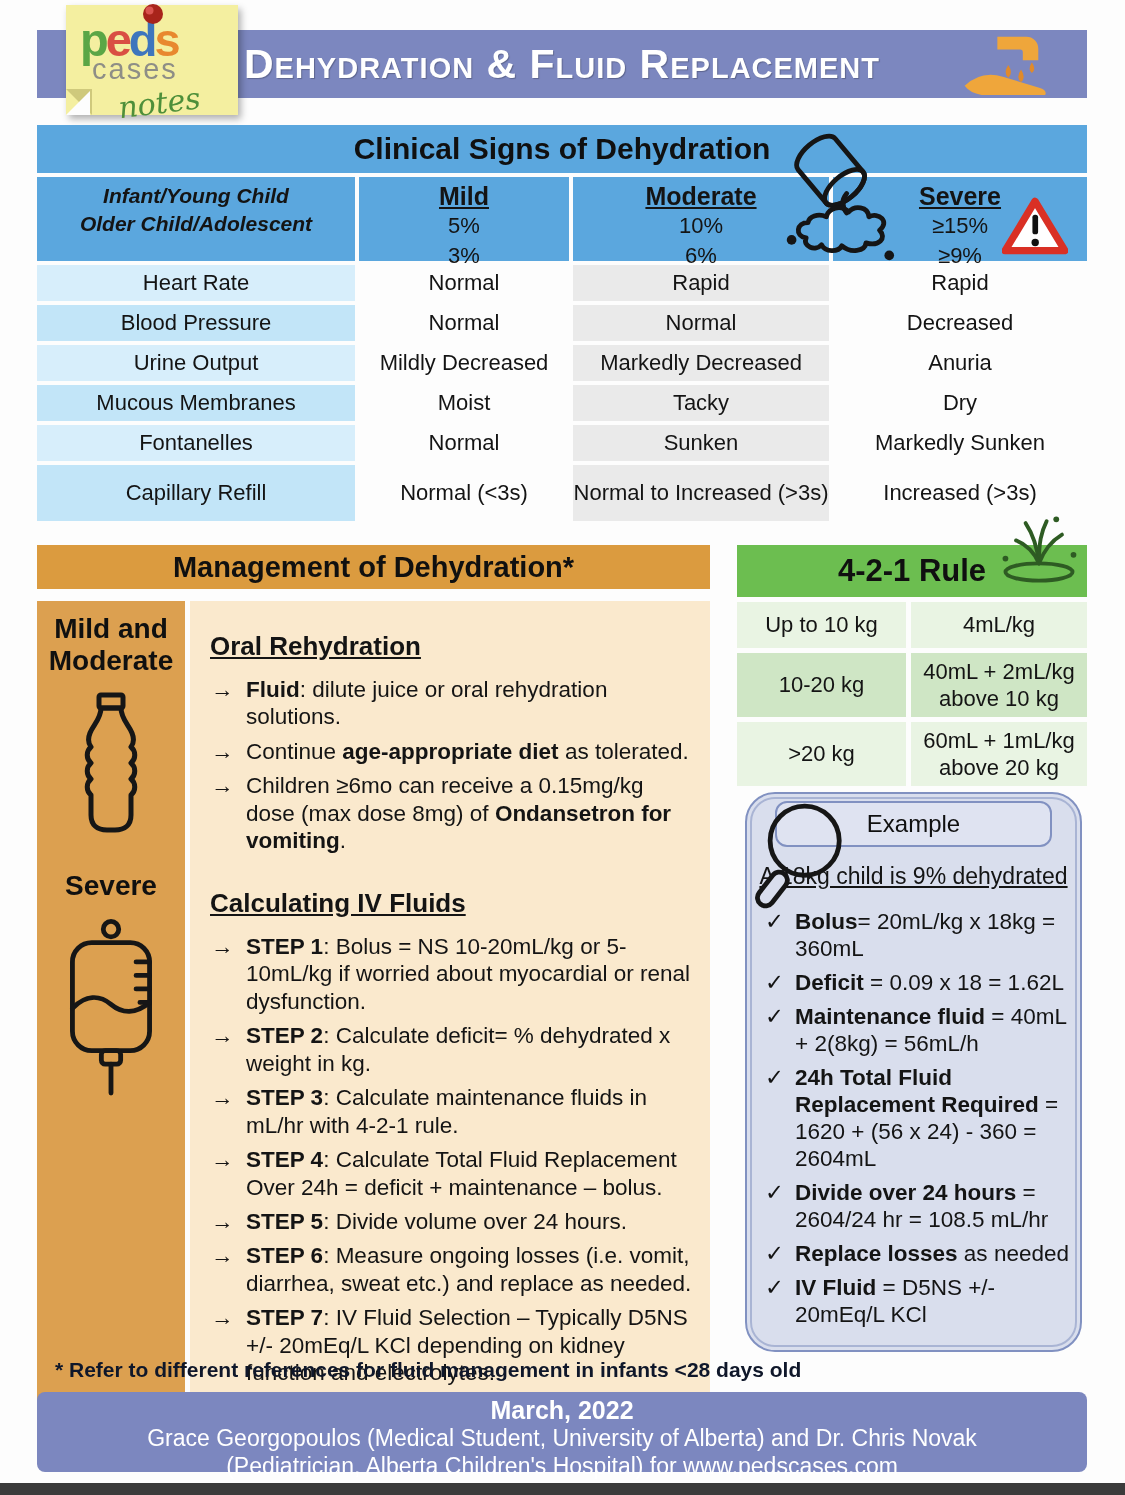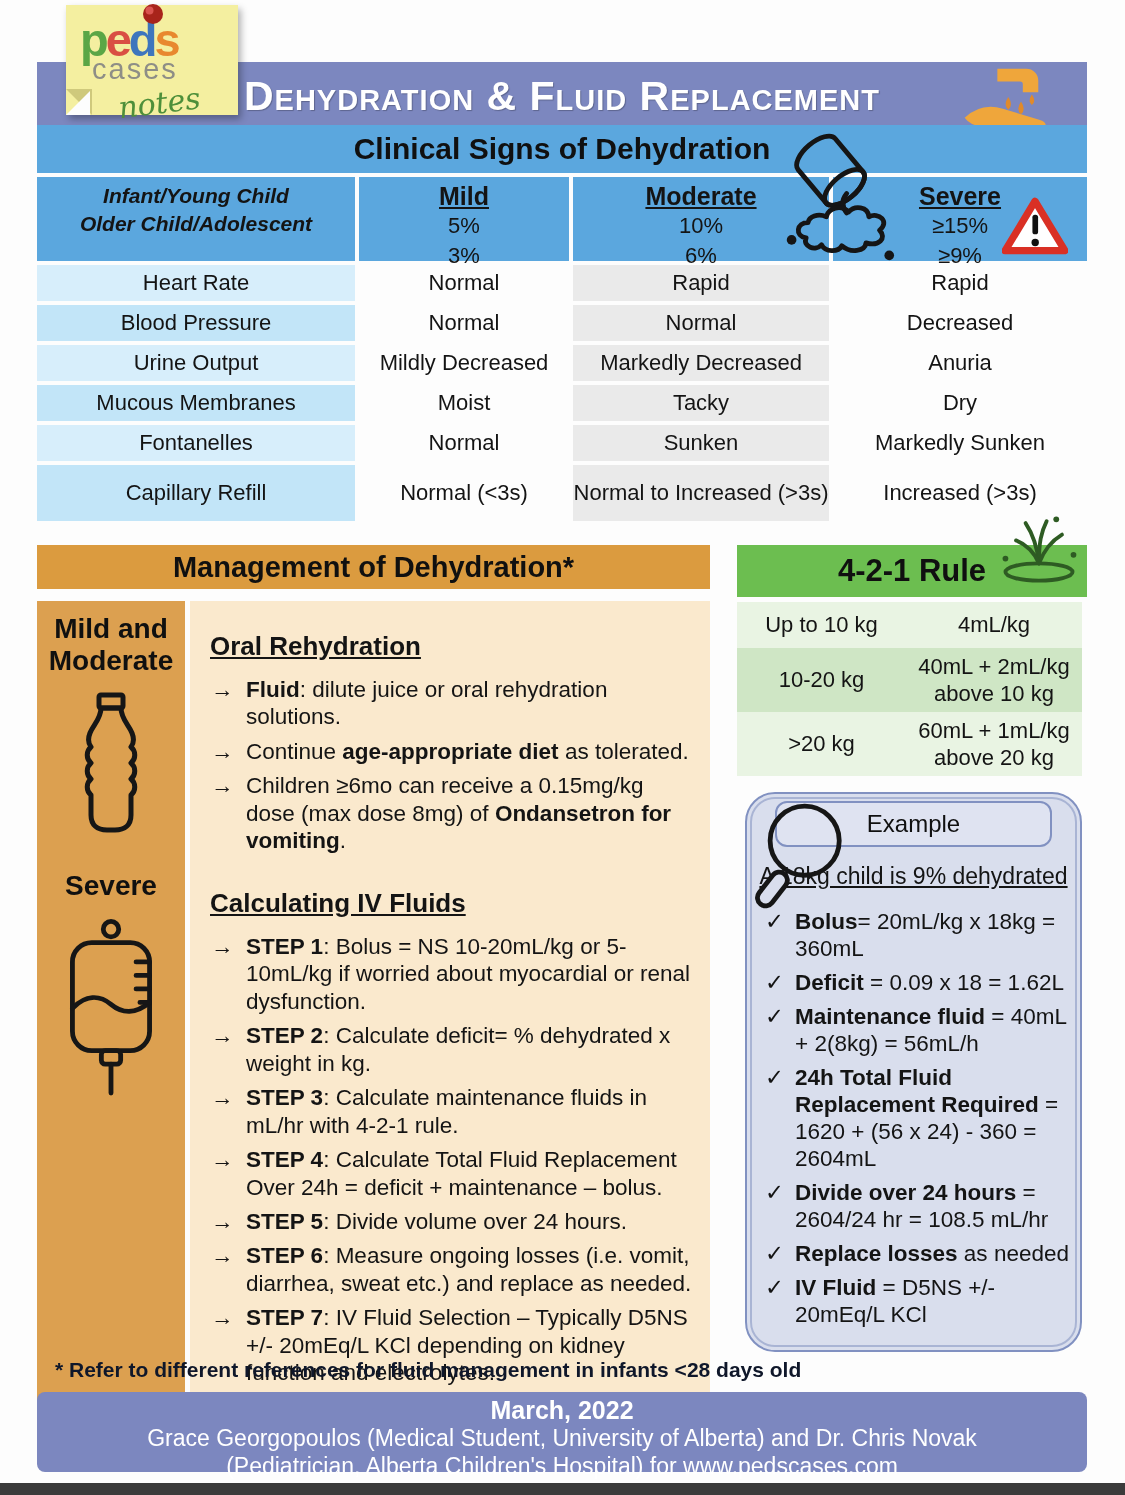--- a/index.html
+++ b/index.html
@@ -1,21 +1,21 @@
 <!DOCTYPE html>
 <html><head>
 <meta charset="utf-8">
 <style>
   html,body{margin:0;padding:0;background:#ffffff;}
   .page{position:relative;width:1125px;height:1495px;background:#fdfdfd;
         font-family:"Liberation Sans",sans-serif;color:#141414;overflow:hidden;}
 
   
   .banner{position:absolute;left:37px;top:30px;width:1050px;height:68px;background:#7C87BF;
-          display:flex;align-items:center;justify-content:center;margin-top:32px;}
+          display:flex;align-items:center;justify-content:center;}
   .banner-title{color:#fff;font-weight:700;font-variant:small-caps;font-size:41px;letter-spacing:1px;
                 text-shadow:1px 1px 1px rgba(0,0,0,.25);}
   .hand-icon{position:absolute;right:26px;top:3px;}
 
   
   .logo{position:absolute;left:66px;top:5px;width:172px;height:110px;background:#F4EFA0;
         box-shadow:3px 4px 7px rgba(0,0,0,.3);}
   .logo-fold{position:absolute;left:0;bottom:0;width:0;height:0;
              border-style:solid;border-width:26px 0 0 26px;border-color:#CFC97C transparent transparent transparent;}
   .logo-fold2{position:absolute;left:0;bottom:0;width:0;height:0;
@@ -58,21 +58,21 @@
   .mheading{font-size:26px;font-weight:700;text-decoration:underline;margin:2px 0 14px 0;}
   .bullet{position:relative;padding-left:36px;font-size:22.5px;line-height:1.22;margin-bottom:7px;}
   .arrow{position:absolute;left:1px;top:0;font-weight:700;}
   .footnote{position:absolute;left:55px;top:1358px;font-size:21px;font-weight:700;color:#0f172a;}
 
   
   .rule-header{position:absolute;left:737px;top:545px;width:350px;height:52px;background:#6CBE50;
                display:flex;align-items:center;justify-content:center;font-size:31px;font-weight:700;color:#101010;}
   .splash-icon{position:absolute;right:2px;top:-32px;}
   .rule-grid{position:absolute;left:737px;top:602px;width:350px;display:grid;
-             grid-template-columns:169px 176px;grid-template-rows:46px 64px 64px;}
+             grid-template-columns:169px 176px;grid-template-rows:46px 64px 64px;gap:5px;}
   .rg-cell{display:flex;align-items:center;justify-content:center;text-align:center;font-size:22px;line-height:1.25;}
   .rgA{background:#E9F4E3;}
   .rgB{background:#CFE6C5;}
 
   
   .example{position:absolute;left:745px;top:792px;width:337px;height:560px;background:#D9DEED;
            border:2px solid #8191C1;border-radius:30px;box-sizing:border-box;}
   .example::before{content:"";position:absolute;inset:3px;border:2px solid #A9B4D4;border-radius:25px;pointer-events:none;}
   .ex-titlebar{position:absolute;top:7px;left:28px;right:28px;height:42px;background:#DFE3F1;
                border:2px solid #8191C1;border-radius:12px;display:flex;align-items:center;justify-content:center;

